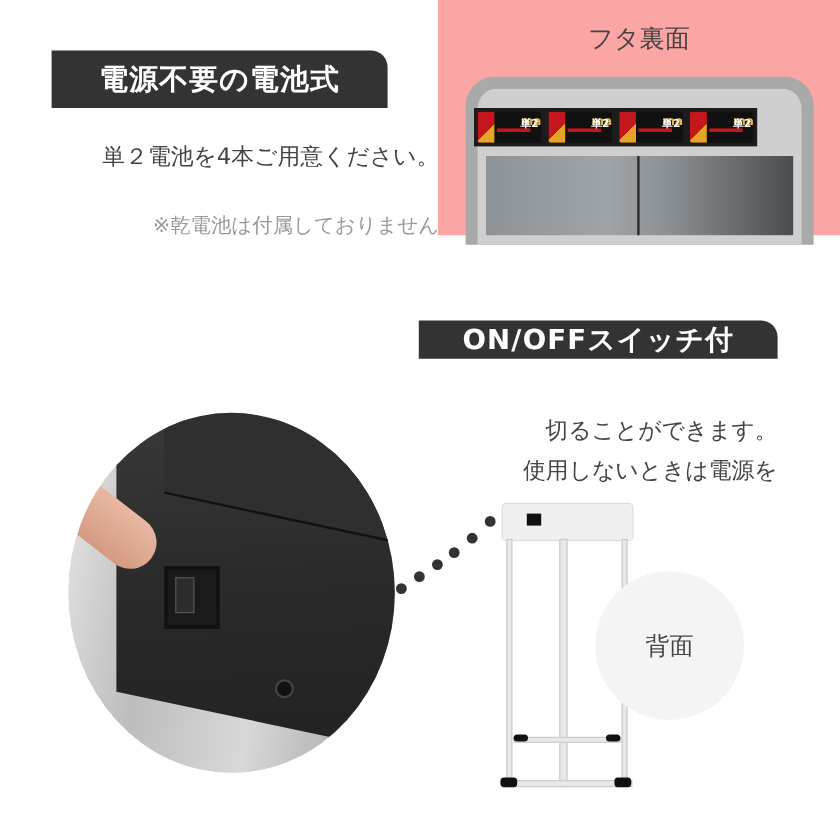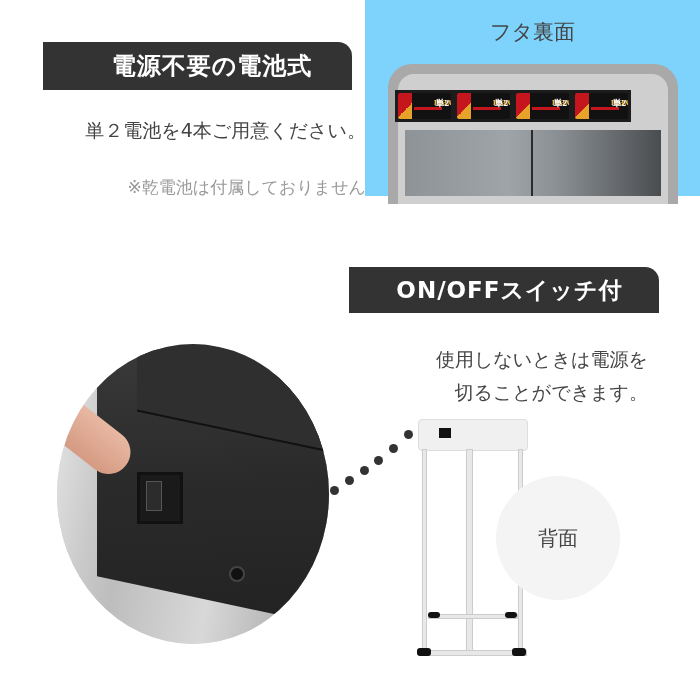--- a/index.html
+++ b/index.html
@@ -1,35 +1,35 @@
 <!DOCTYPE html>
 <html><head>
 <meta charset="utf-8">
 <style>
   html,body{margin:0;padding:0;}
   body{width:700px;height:700px;background:#ffffff;position:relative;overflow:hidden;font-family:"DejaVu Sans","Liberation Sans",sans-serif;color:#333;}
   .abs{position:absolute;}
   .label-bar{background:#333333;color:#ffffff;font-weight:bold;display:flex;align-items:center;justify-content:center;border-top-right-radius:14px;}
-  .t1{left:43px;top:42px;width:280px;height:48px;font-size:24px;letter-spacing:1px;padding-left:29px;}
+  .t1{left:43px;top:42px;width:280px;height:48px;font-size:24px;letter-spacing:1px;}
   .txt{text-align:right;white-space:nowrap;}
   .desc1{left:0;width:366px;top:118px;font-size:19px;color:#444;}
   .note1{left:0;width:366px;top:176px;font-size:17px;color:#999;}
-  .photo1{left:365px;top:0;width:335px;height:196px;background:#7dd3fc;font-family:Liberation Serif, serif;}
+  .photo1{left:365px;top:0;width:335px;height:196px;background:#fca5a5;}
   .photo1-label{left:0;width:335px;top:18px;font-size:21px;color:#444;text-align:center;}
   .lid{left:23px;top:64px;width:290px;height:140px;background:#a9a9a9;border-radius:24px 24px 0 0;}
   .lid-inner{left:10px;top:10px;width:270px;height:130px;background:#cfcfcf;border-radius:16px 16px 0 0;}
   .batt-bay{left:30px;top:90px;width:236px;height:32px;background:#1c1c1c;}
   .batt{top:3px;width:53px;height:26px;background:#111;border-radius:2px;overflow:hidden;}
   .batt .red{position:absolute;left:0;top:0;width:14px;height:26px;background:linear-gradient(135deg,#c4161c 60%,#e6a229 60%);}
   .batt .brand{position:absolute;left:4px;top:3px;font-size:10px;color:#e6b54a;font-weight:bold;padding-left:32px;}
   .batt .strip{position:absolute;left:16px;top:14px;width:28px;height:3px;background:#c4161c;}
   .batt .num{position:absolute;right:2px;top:4px;font-size:9px;color:#fff;font-weight:bold;}
   .bin-body{left:40px;top:130px;width:256px;height:66px;background:linear-gradient(90deg,#8e9398,#9fa4a8 40%,#8a8f93 60%,#4a4d50);}
   .bin-div{top:0;width:2px;height:66px;background:#2a2a2a;left:126px;}
-  .t2{left:349px;top:267px;width:299px;height:46px;font-size:23px;letter-spacing:1px;padding-left:11px;}
+  .t2{left:349px;top:267px;width:299px;height:32px;font-size:23px;letter-spacing:1px;}
   .desc2{left:349px;width:299px;top:343px;font-size:19px;color:#444;line-height:33px;}
   .circle-photo{left:57px;top:344px;width:272px;height:300px;border-radius:50%;background:#d9d9d9;overflow:hidden;}
   .cp-wall{left:0;top:0;width:100%;height:100%;background:linear-gradient(100deg,#e8e8e8 0%,#c9c9c9 20%,#bdbdbd 30%,#d8d8d8 60%,#9c9c9c 100%);}
   .cp-bin{left:40px;top:20px;width:260px;height:240px;background:linear-gradient(165deg,#3a3a3a,#2a2a2a 50%,#222);transform:skewY(12deg);}
   .cp-top{left:80px;top:10px;width:230px;height:80px;background:#2f2f2f;border-bottom:2px solid #111;transform:skewY(12deg);}
   .cp-switch{left:80px;top:128px;width:40px;height:46px;border:3px solid #111;background:#1a1a1a;}
   .cp-switch-inner{left:6px;top:6px;width:14px;height:28px;background:#2c2c2c;border:1px solid #555;}
   .cp-finger{left:-10px;top:38px;width:100px;height:44px;background:linear-gradient(180deg,#e8b8a3,#d59a82);border-radius:0 30px 30px 0;transform:rotate(38deg);transform-origin:left center;}
   .cp-hole{left:172px;top:222px;width:12px;height:12px;border-radius:50%;background:#111;border:2px solid #444;}
   .dot{width:9px;height:9px;border-radius:50%;background:#333;}
@@ -81,22 +81,22 @@
   </div>
   <div class="abs bin-body">
     <div class="abs bin-div"></div>
   </div>
 </div>
 
 <div class="abs label-bar t2">
   <span>ON/OFFスイッチ付</span>
 </div>
 <div class="abs txt desc2">
+  <div>切ることができます。</div>
   <div>使用しないときは電源を</div>
-  <div>切ることができます。</div>
 </div>
 
 <div class="abs circle-photo">
   <div class="abs cp-wall"></div>
   <div class="abs cp-bin"></div>
   <div class="abs cp-top"></div>
   <div class="abs cp-switch">
     <div class="abs cp-switch-inner"></div>
   </div>
   <div class="abs cp-hole"></div>

